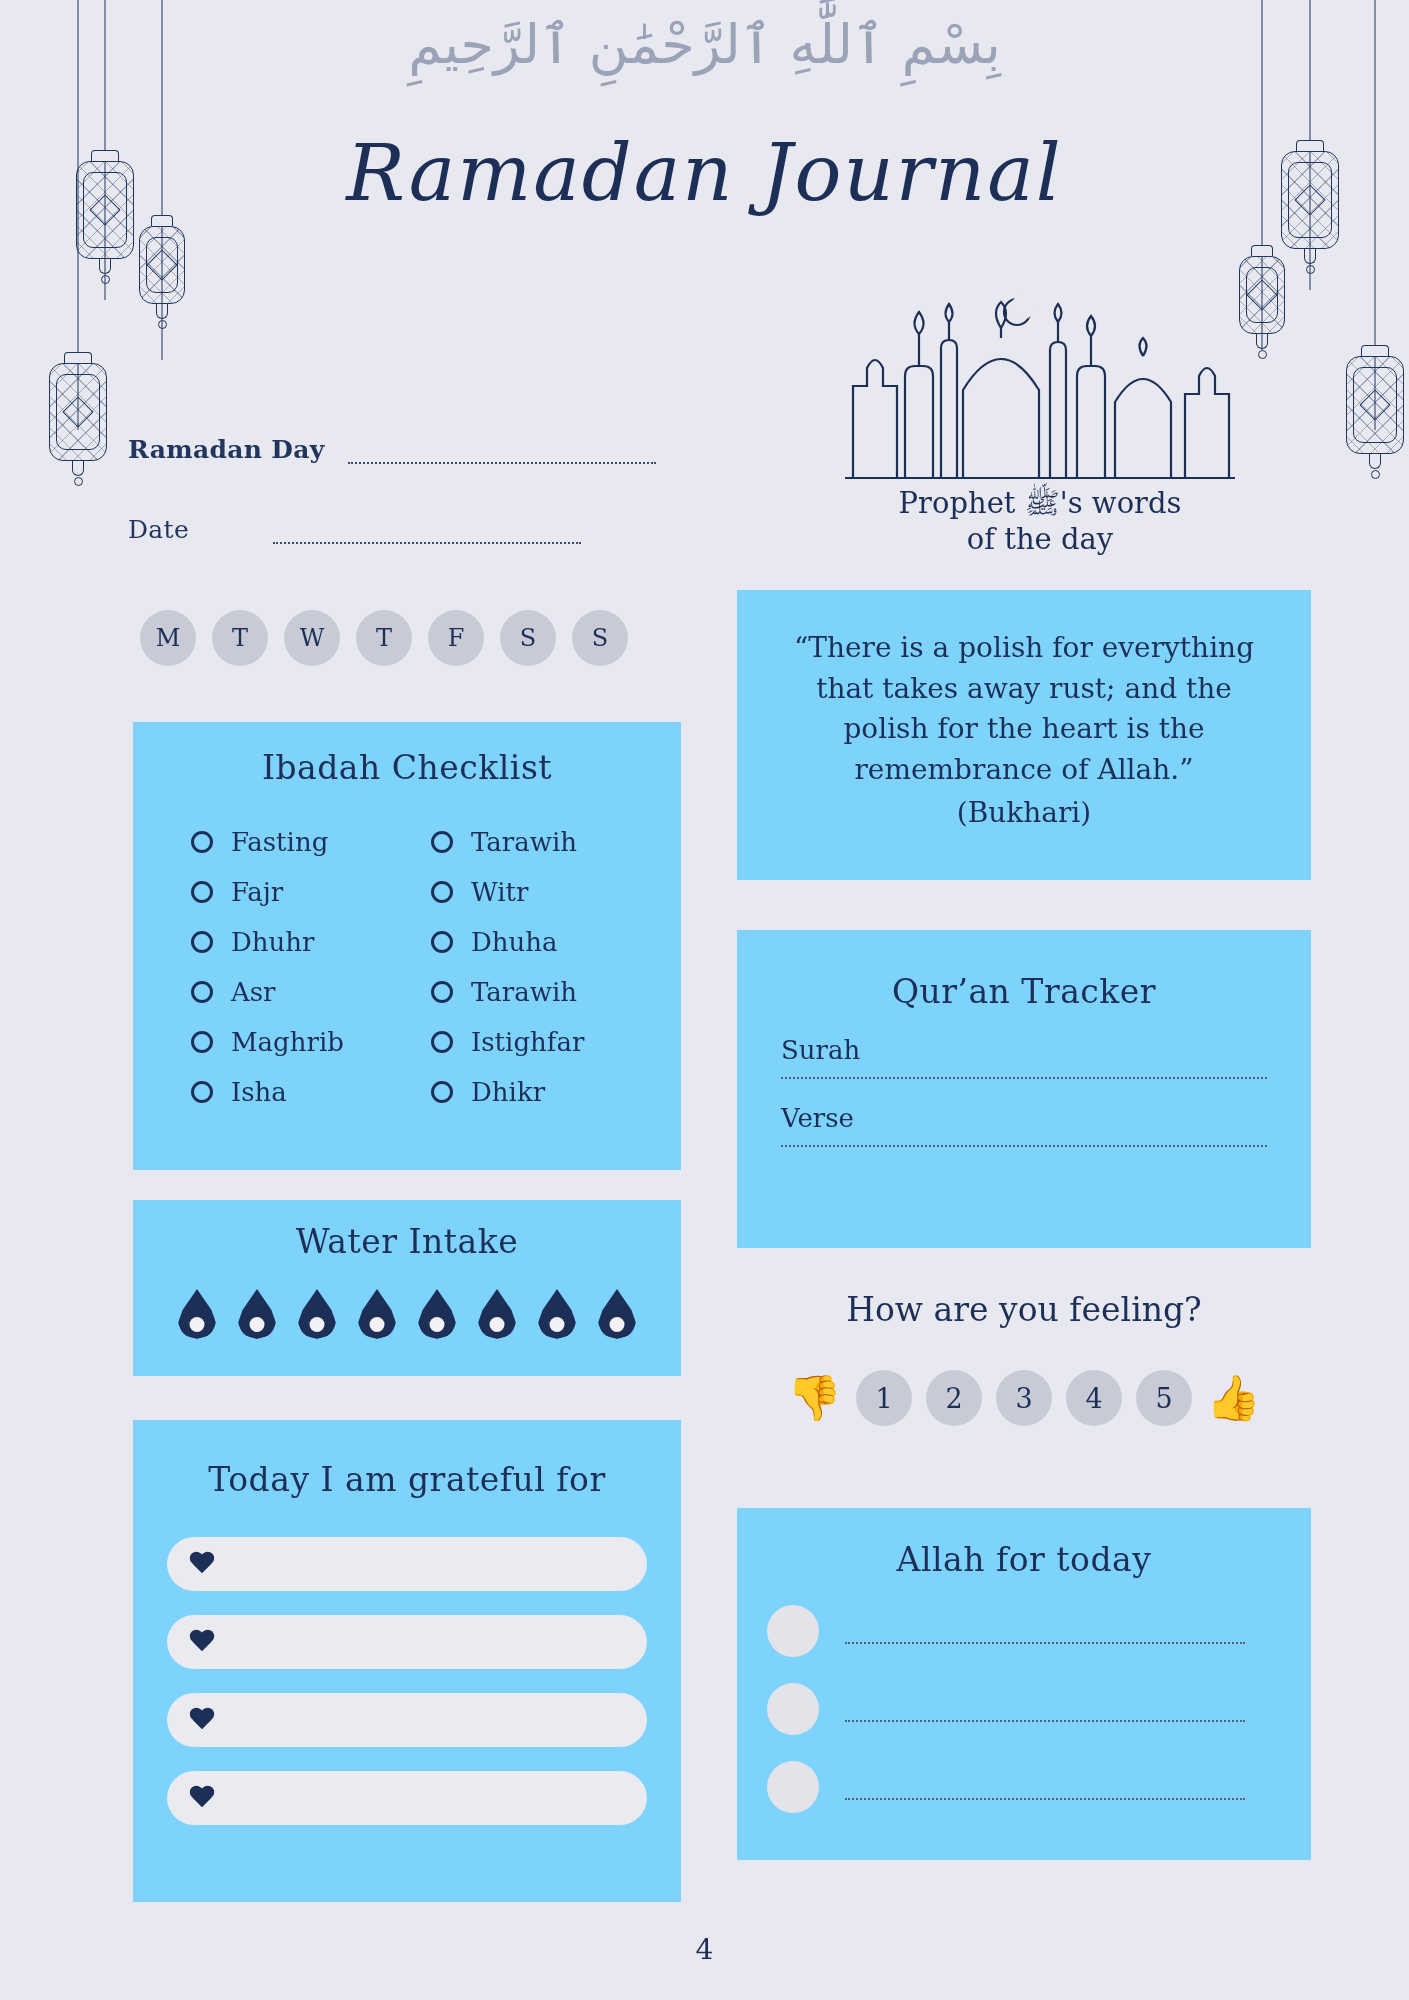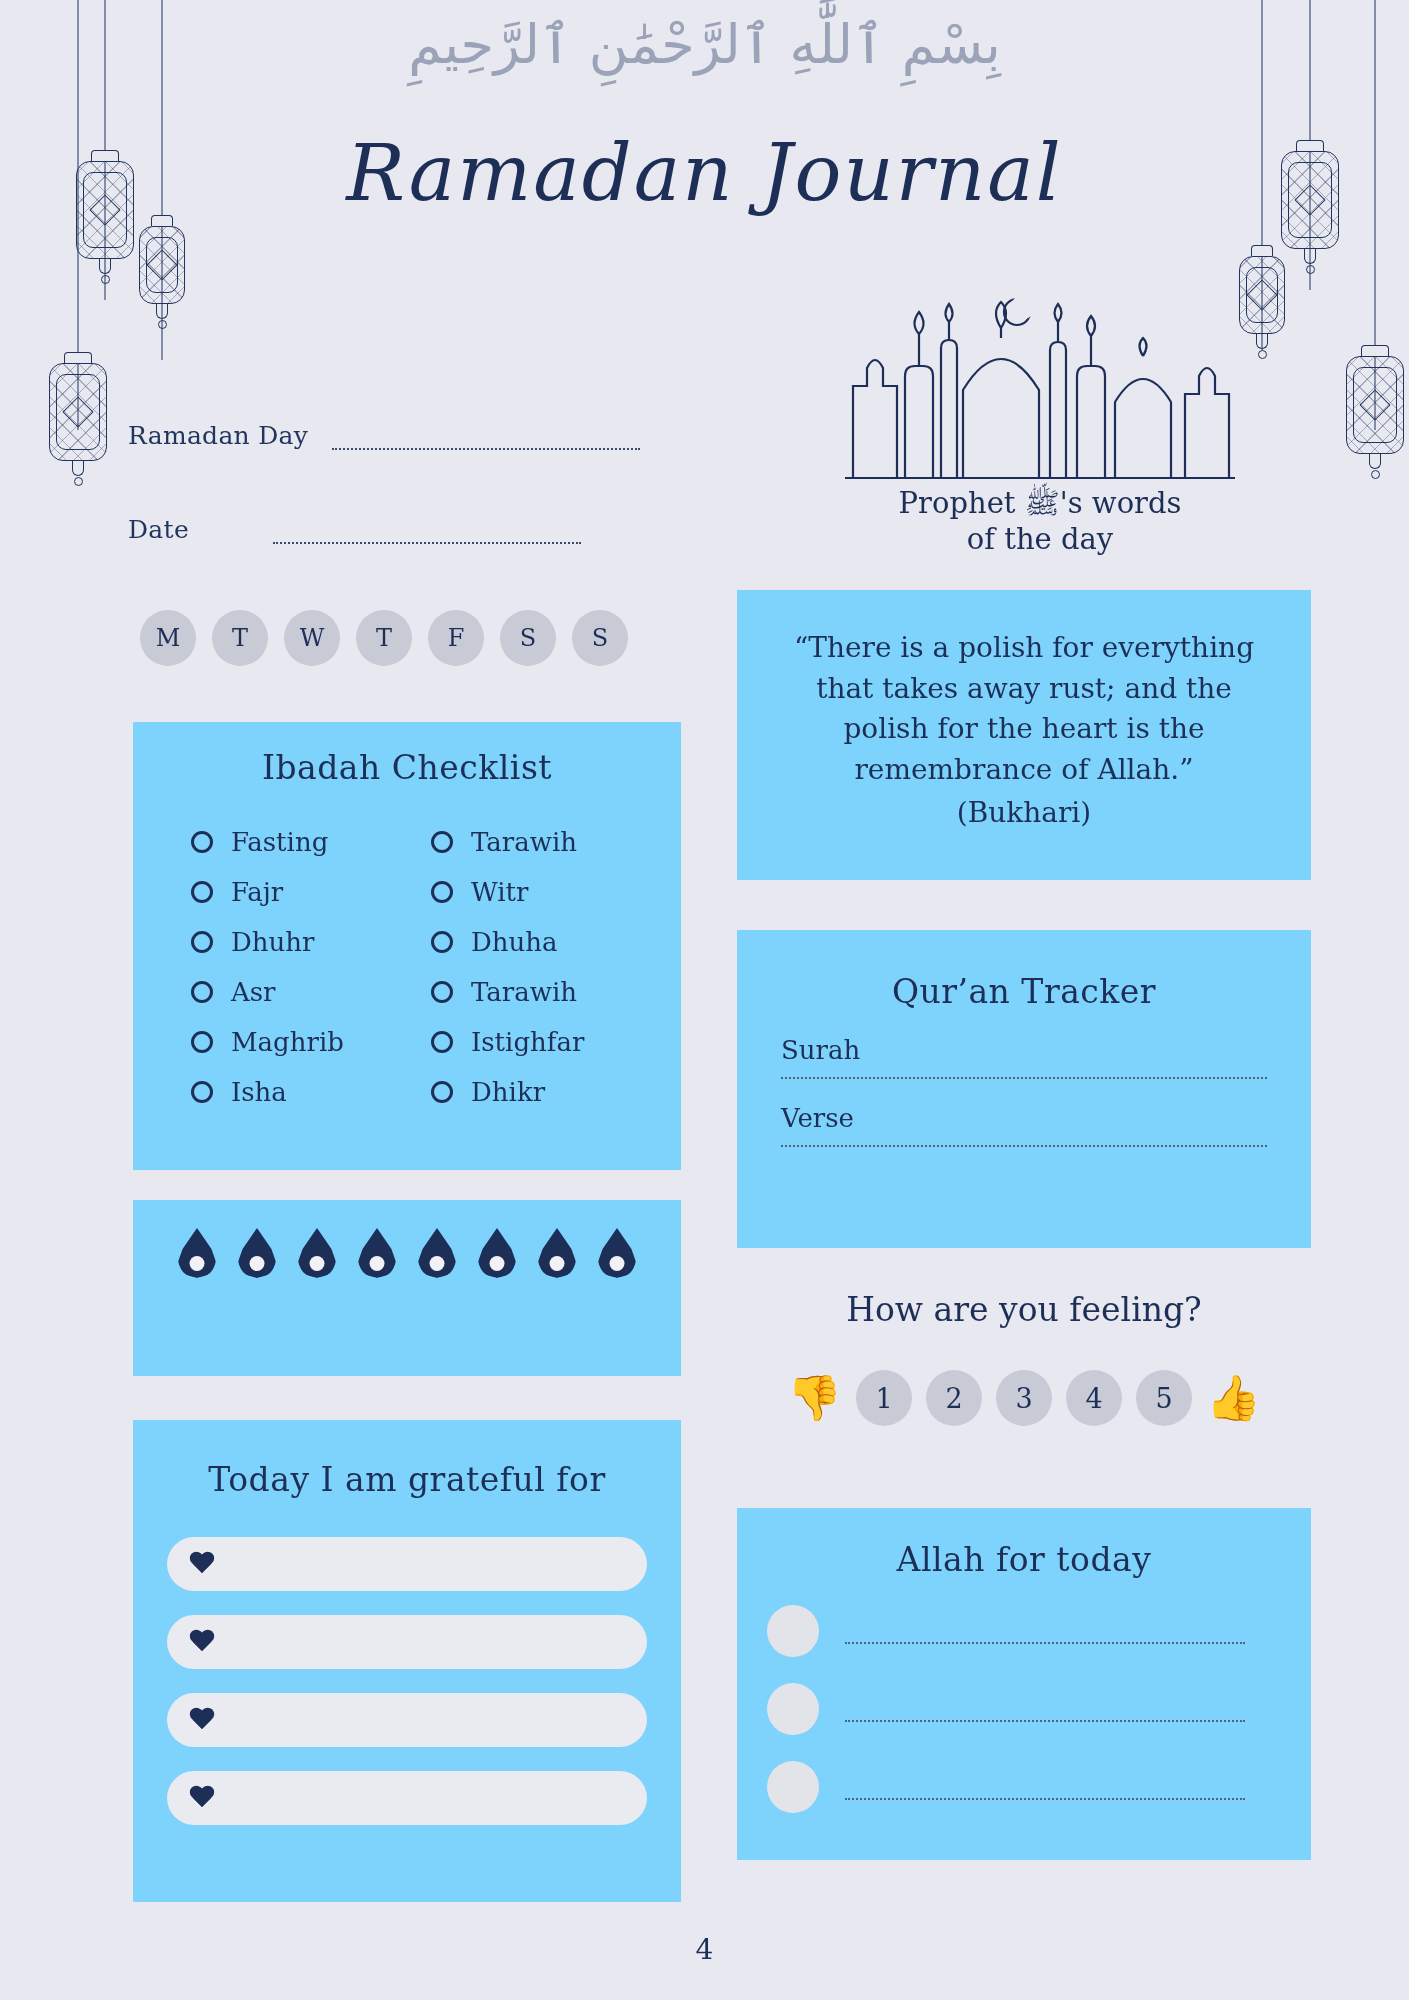--- a/index.html
+++ b/index.html
@@ -255,21 +255,21 @@
         <div class="main"></div>
         <div class="tail"></div>
         <div class="knob"></div>
       </div>
   </div>
 
   <div class="bismillah">بِسْمِ ٱللَّٰهِ ٱلرَّحْمَٰنِ ٱلرَّحِيمِ</div>
 
   <div class="title">Ramadan Journal</div>
 
-  <div class="field" style="left:128px;top:421px;">
+  <div class="field" style="left:128px;top:435px;font-weight:bold;">
     <div class="lbl">Ramadan Day</div>
     <div class="dots"></div>
   </div>
   <div class="field" style="left:128px;top:515px;">
     <div class="lbl">Date</div>
     <div class="dots" style="width:308px;margin-left:60px;"></div>
   </div>
 
   <div class="mosque">
     <svg width="390" height="190" viewBox="0 0 390 190" fill="none" stroke="#1d2f57" stroke-width="2.2">
@@ -361,20 +361,21 @@
         </div>
         <div class="check-item">
           <span class="check-ring"></span>
           <span class="check-label">Dhikr</span>
         </div>
       </div>
     </div>
   </div>
 
   <div class="panel" id="water">
+    <div class="panel-title">Water Intake</div>
     <div class="drops">
       <div class="drop">
           <div class="shape"></div>
           <div class="dot"></div>
         </div>
       <div class="drop">
           <div class="shape"></div>
           <div class="dot"></div>
         </div>
       <div class="drop">

